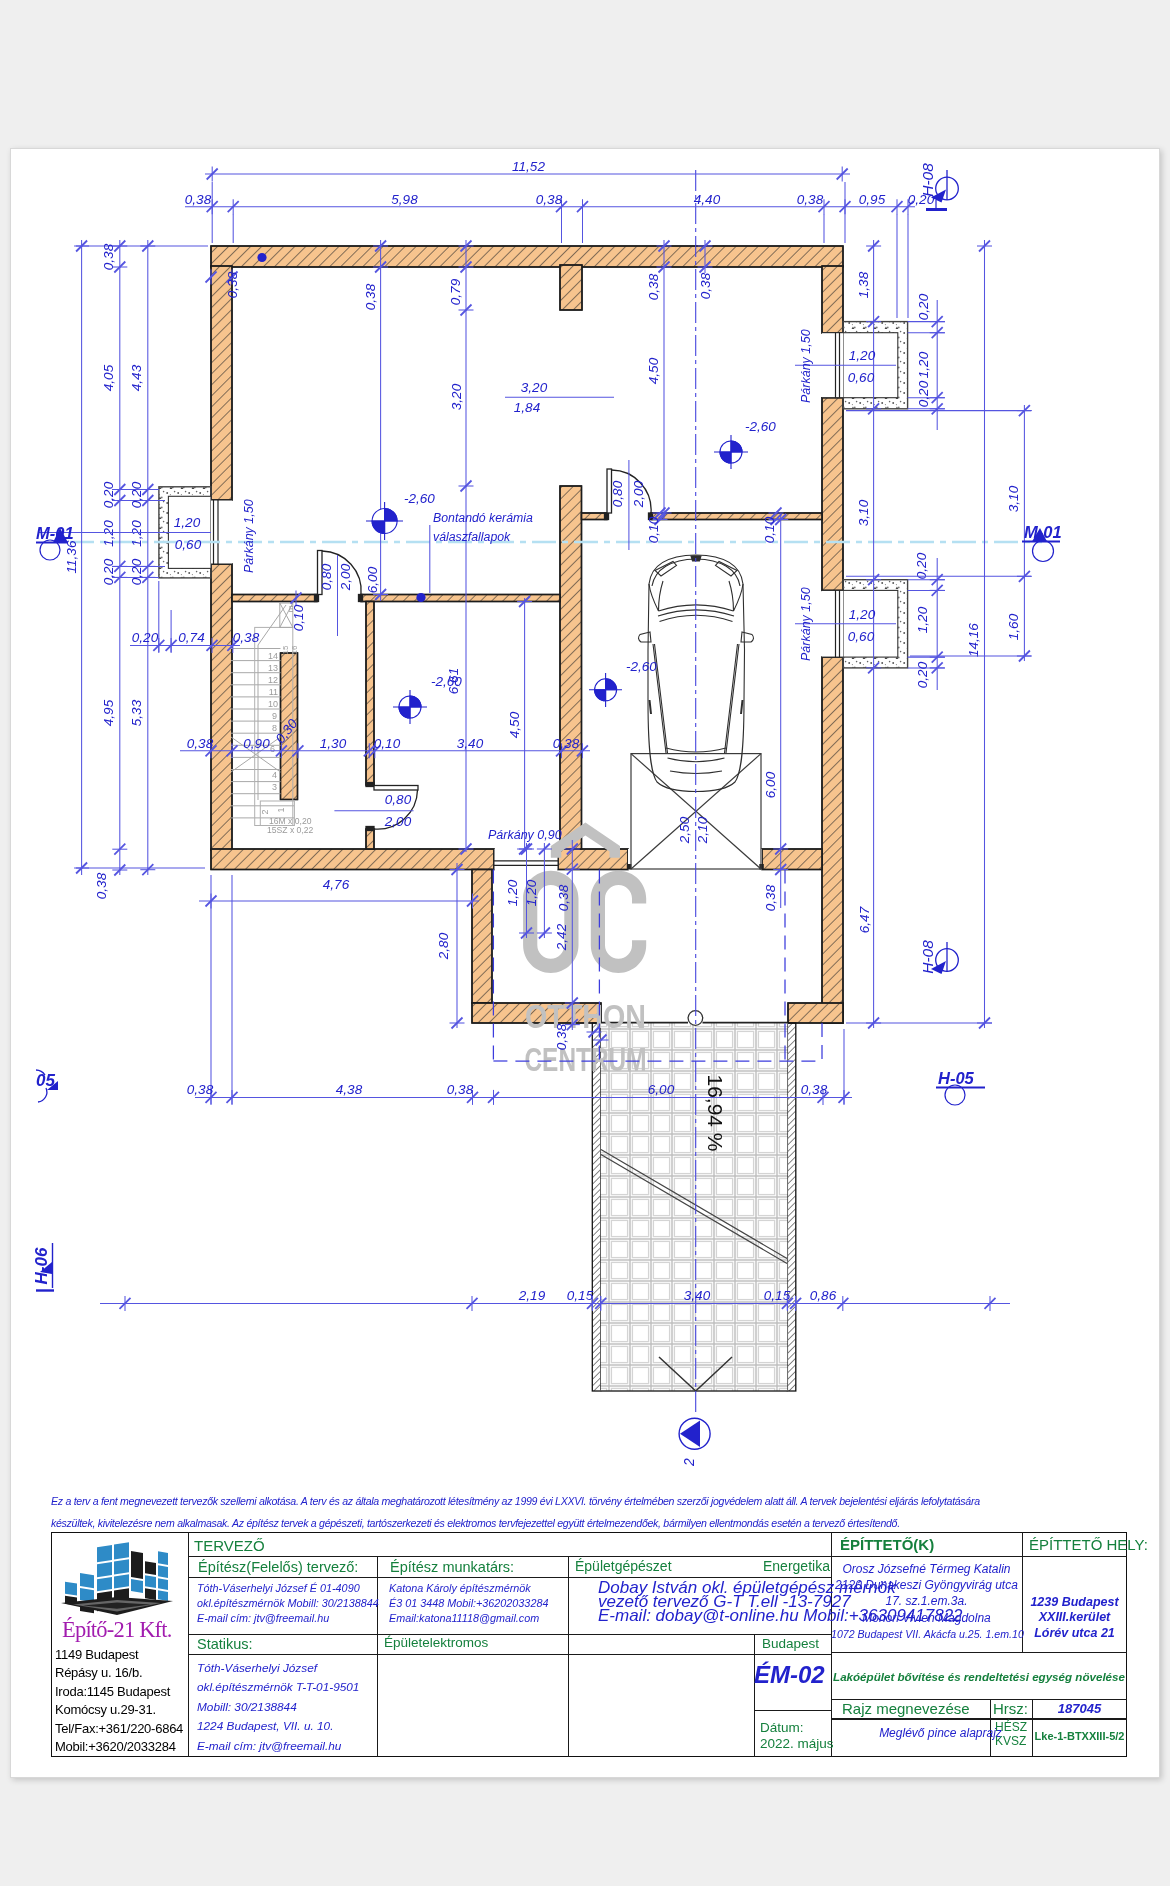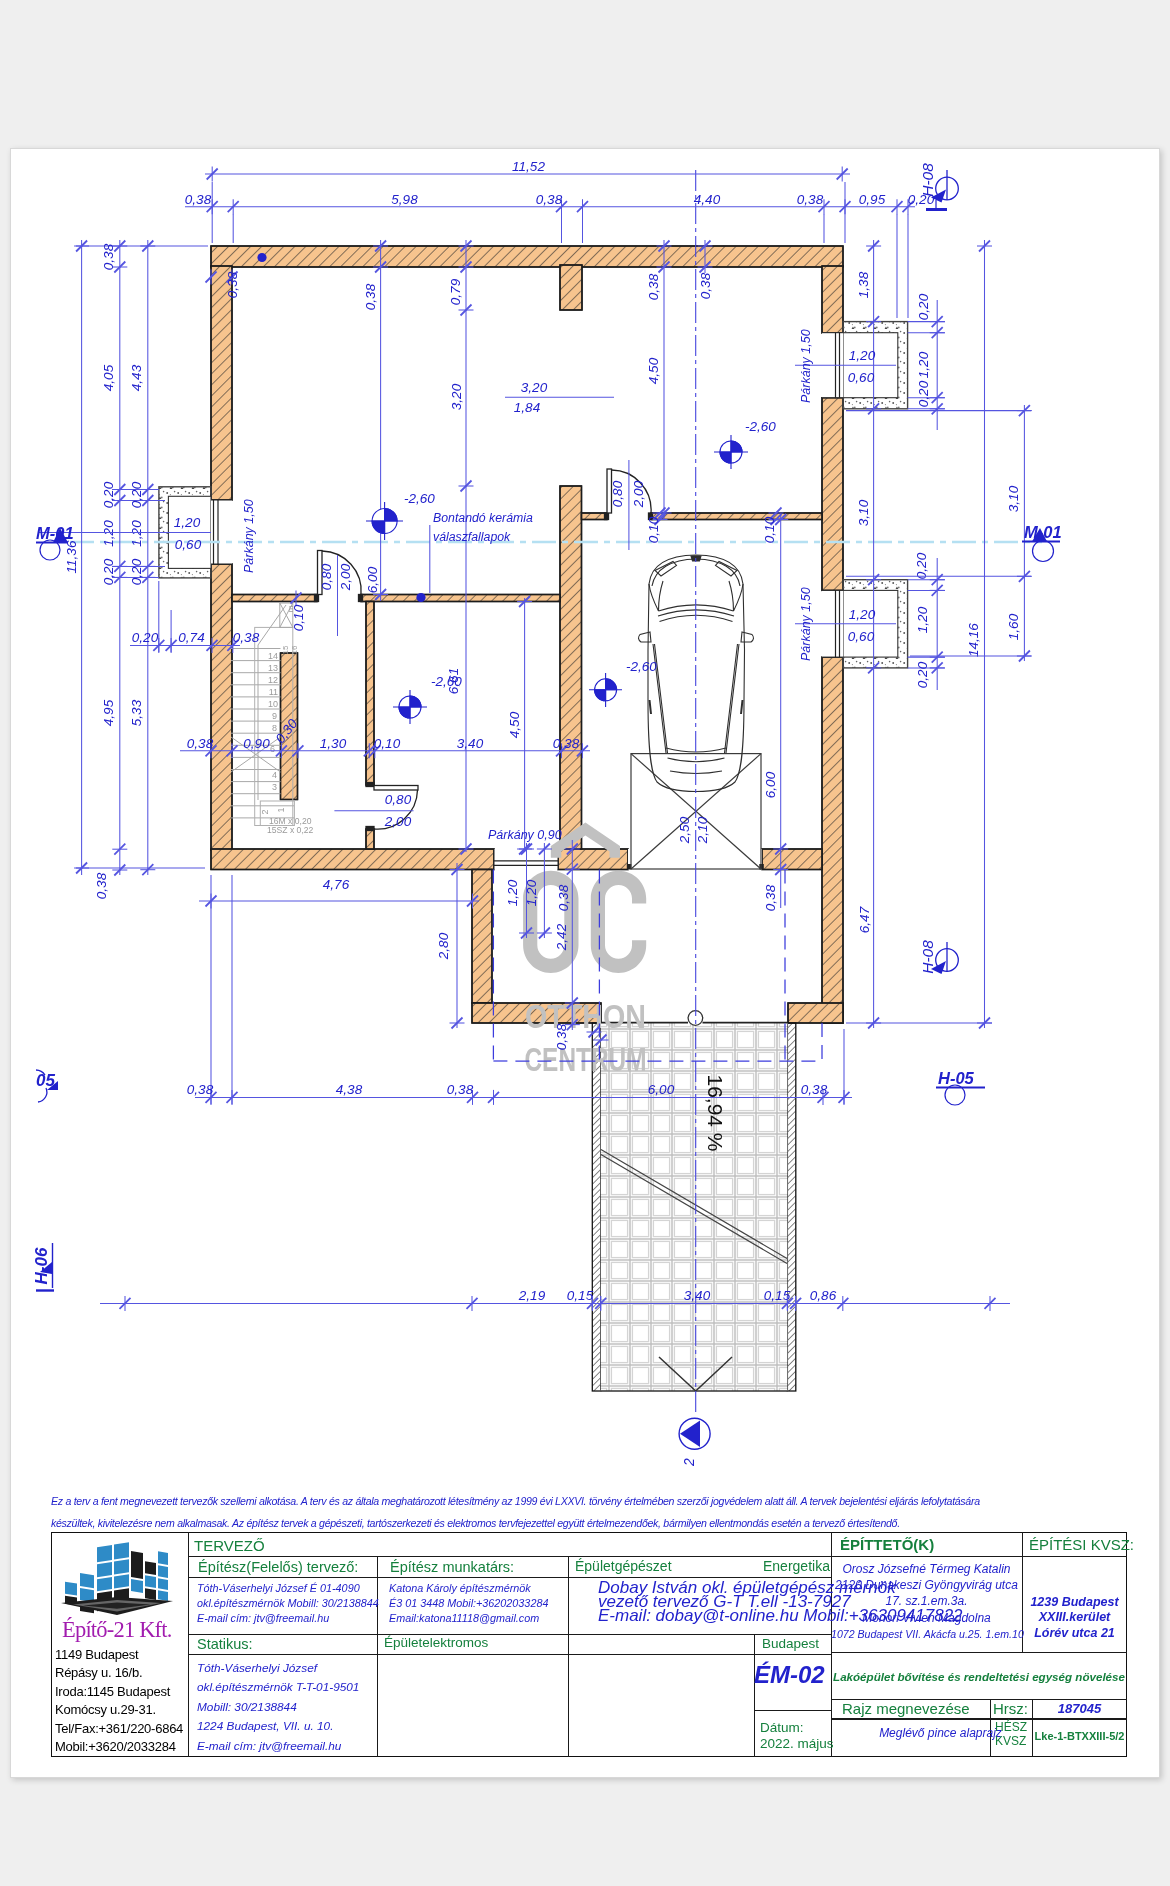--- a/index.html
+++ b/index.html
@@ -929,21 +929,21 @@
 </svg>
 
 <div class="tb" style="left:62px;top:1617px;font-family:'Liberation Serif',serif;font-size:22.5px;color:#a21caf;letter-spacing:-0.8px;">Építő-21 Kft.</div>
 
 <div class="tb" style="left:55px;top:1646px;font-size:13px;line-height:18.4px;color:#000;letter-spacing:-0.25px;">
 1149 Budapest<br>Répásy u. 16/b.<br>Iroda:1145 Budapest<br>Komócsy u.29-31.<br>Tel/Fax:+361/220-6864<br>Mobil:+3620/2033284
 </div>
 
 <div class="tb" style="left:194px;top:1537px;font-size:15px;">TERVEZŐ</div>
 <div class="tb" style="left:840px;top:1536px;font-size:15px;font-weight:bold;">ÉPÍTTETŐ(K)</div>
-<div class="tb" style="left:1029px;top:1536px;font-size:15px;">ÉPÍTÉSI KVSZ:</div>
+<div class="tb" style="left:1029px;top:1536px;font-size:15px;">ÉPÍTTETŐ HELY:</div>
 
 <div class="tb" style="left:198px;top:1559px;font-size:14.5px;">Építész(Felelős) tervező:</div>
 <div class="tb" style="left:390px;top:1559px;font-size:14.5px;">Építész munkatárs:</div>
 <div class="tb" style="left:575px;top:1558px;font-size:14px;">Épületgépészet</div>
 <div class="tb" style="left:763px;top:1558px;font-size:14px;">Energetika</div>
 
 <div class="tb bl" style="left:197px;top:1581px;font-size:10.8px;line-height:14.8px;">Tóth-Váserhelyi József É 01-4090<br>okl.építészmérnök Mobill: 30/2138844<br>E-mail cím: jtv@freemail.hu</div>
 
 <div class="tb bl" style="left:389px;top:1581px;font-size:10.8px;line-height:14.8px;">Katona Károly építészmérnök<br>É3 01 3448 Mobil:+36202033284<br>Email:katona11118@gmail.com</div>
 

